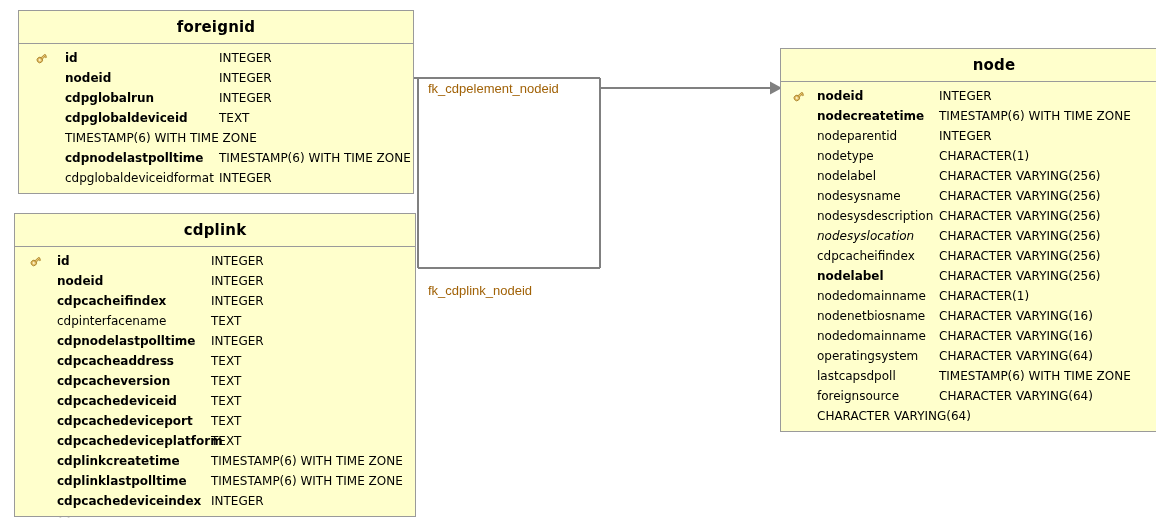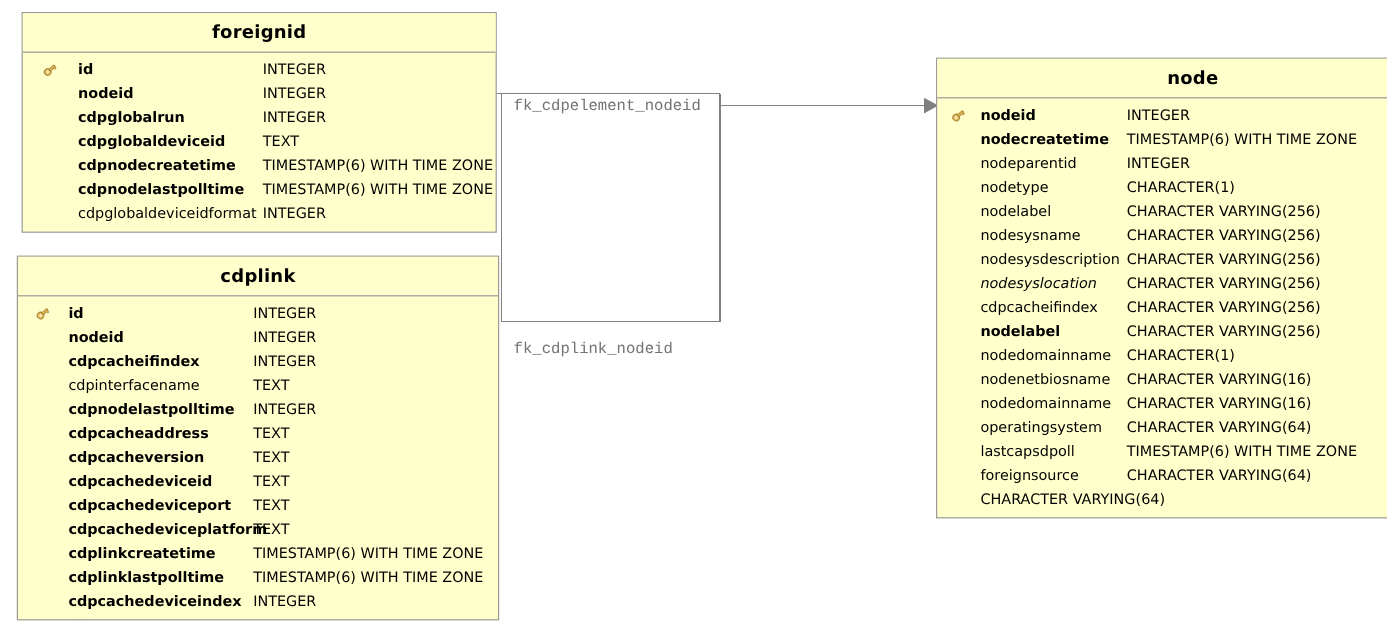--- a/index.html
+++ b/index.html
@@ -72,24 +72,24 @@
     left: 0;
     top: 0;
     width: 1156px;
     height: 523px;
     z-index: 1;
     pointer-events: none;
   }
   .rel-label {
     position: absolute;
     font-size: 13px;
-    color: #737373;
+    color: #a16207;
     white-space: nowrap;
     z-index: 4;
-    font-family: Liberation Mono, monospace;
+    font-family: Liberation Sans, sans-serif;
   }
 
   
   .watermark {
     position: absolute;
     font-size: 9px;
     color: #cfcfc4;
     white-space: nowrap;
     z-index: 2;
   }
@@ -148,21 +148,20 @@
           <span class="colname" style="width: 154px; min-width: 154px;">cdpglobalrun</span>
           <span class="coltype">INTEGER</span>
         </div>
         <div class="row nn">
           <span class="keycell" style="width: 46px; min-width: 46px; justify-content: center;"></span>
           <span class="colname" style="width: 154px; min-width: 154px;">cdpglobaldeviceid</span>
           <span class="coltype">TEXT</span>
         </div>
         <div class="row nn">
           <span class="keycell" style="width: 46px; min-width: 46px; justify-content: center;"></span>
-          <span class="colname" style="width: 154px; min-width: 154px;">cdpnodecreatetime</span>
           <span class="coltype">TIMESTAMP(6) WITH TIME ZONE</span>
         </div>
         <div class="row nn">
           <span class="keycell" style="width: 46px; min-width: 46px; justify-content: center;"></span>
           <span class="colname" style="width: 154px; min-width: 154px;">cdpnodelastpolltime</span>
           <span class="coltype">TIMESTAMP(6) WITH TIME ZONE</span>
         </div>
         <div class="row">
           <span class="keycell" style="width: 46px; min-width: 46px; justify-content: center;"></span>
           <span class="colname" style="width: 154px; min-width: 154px;">cdpglobaldeviceidformat</span>

